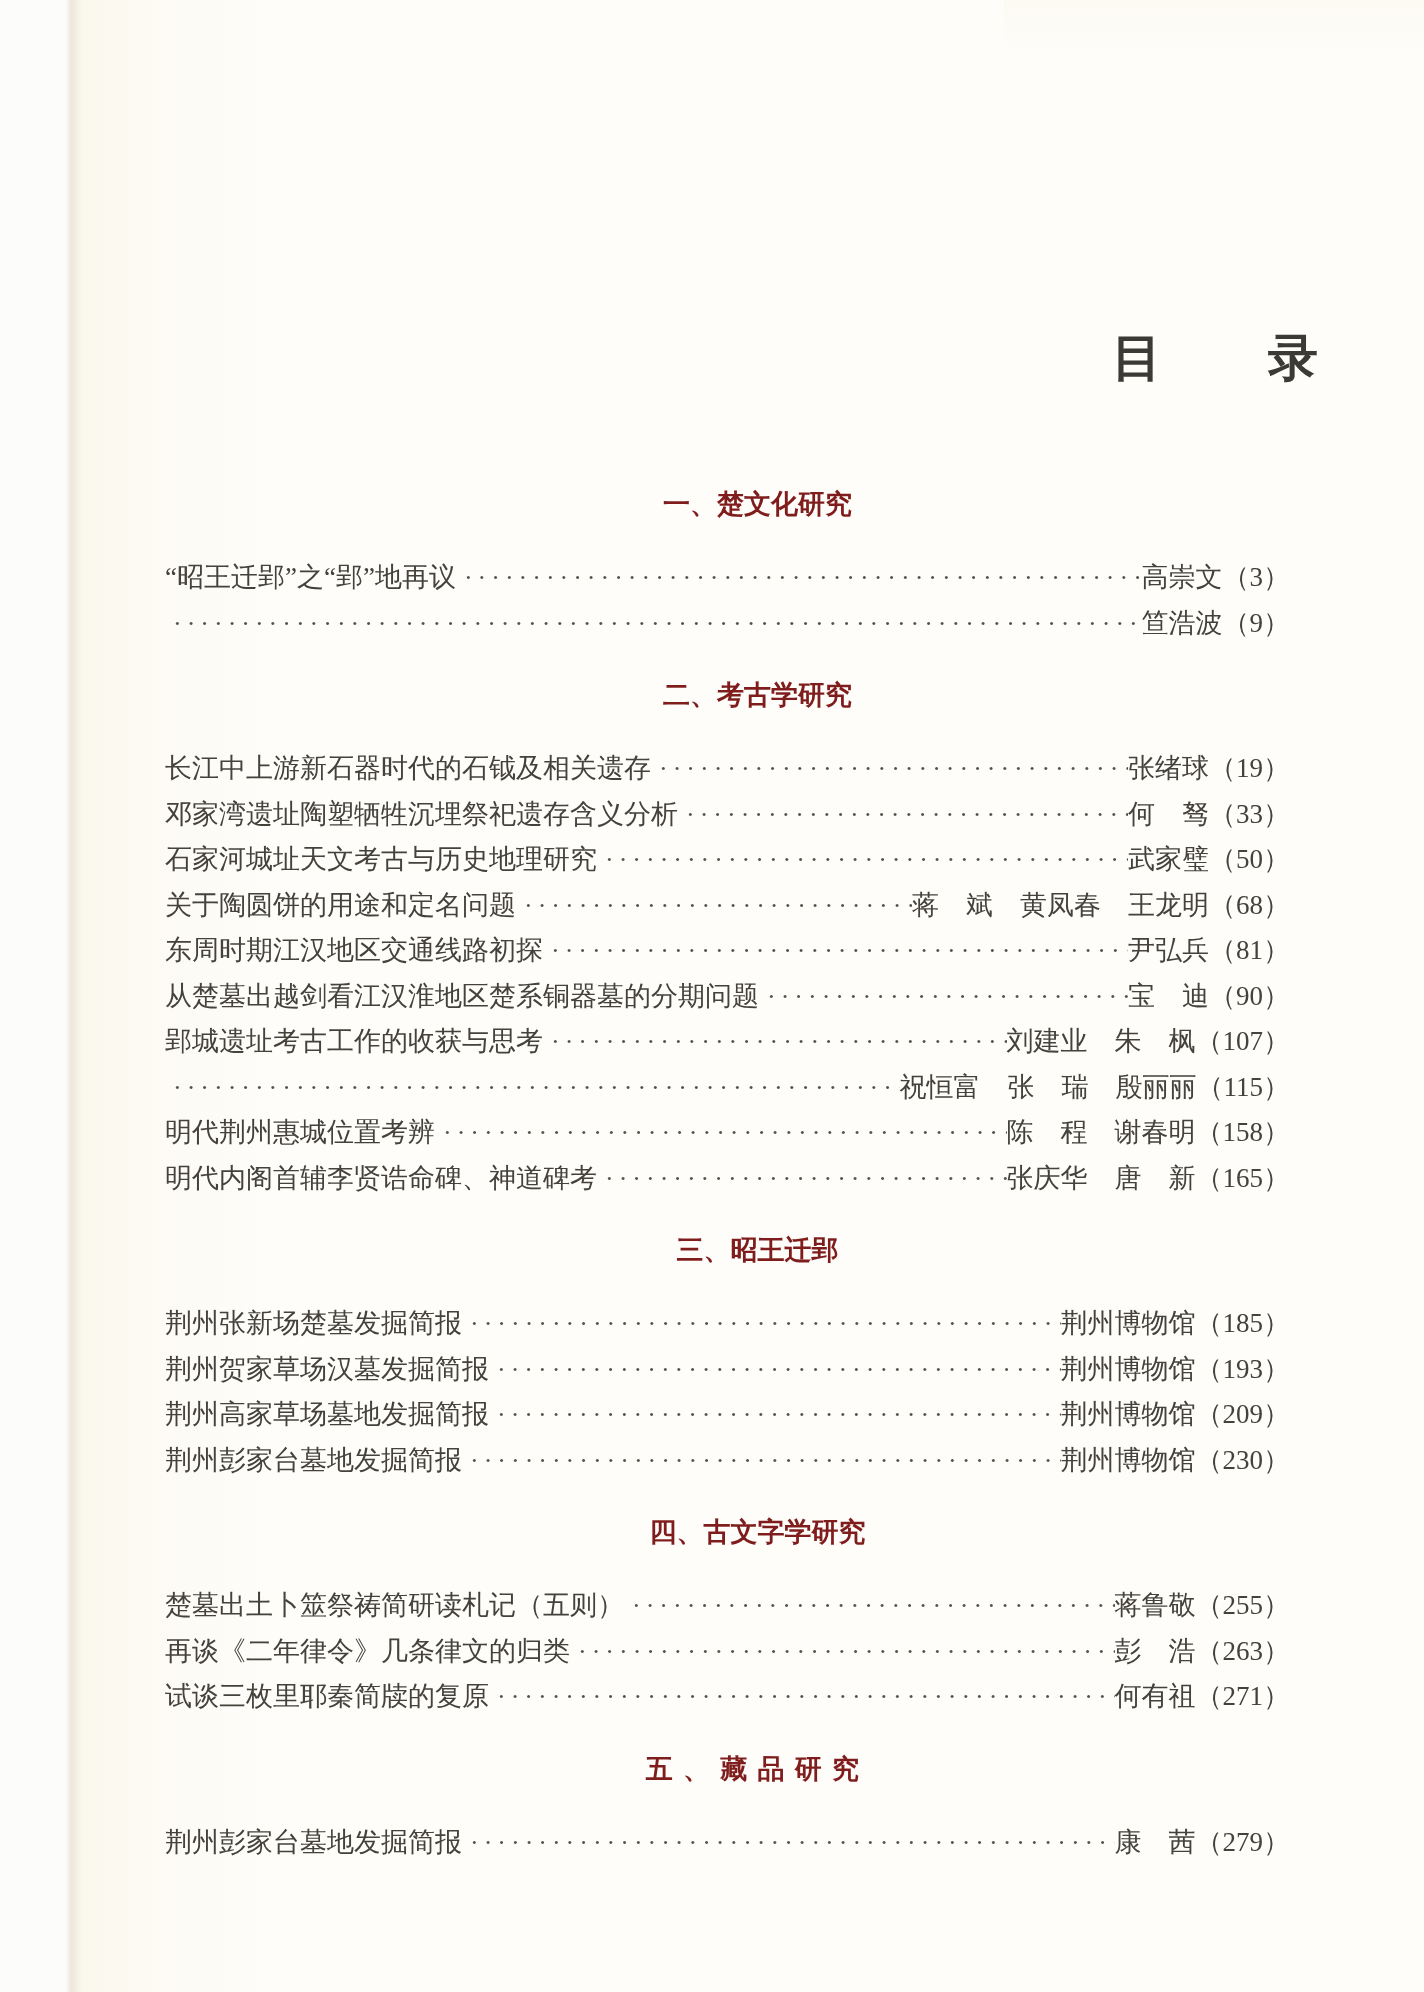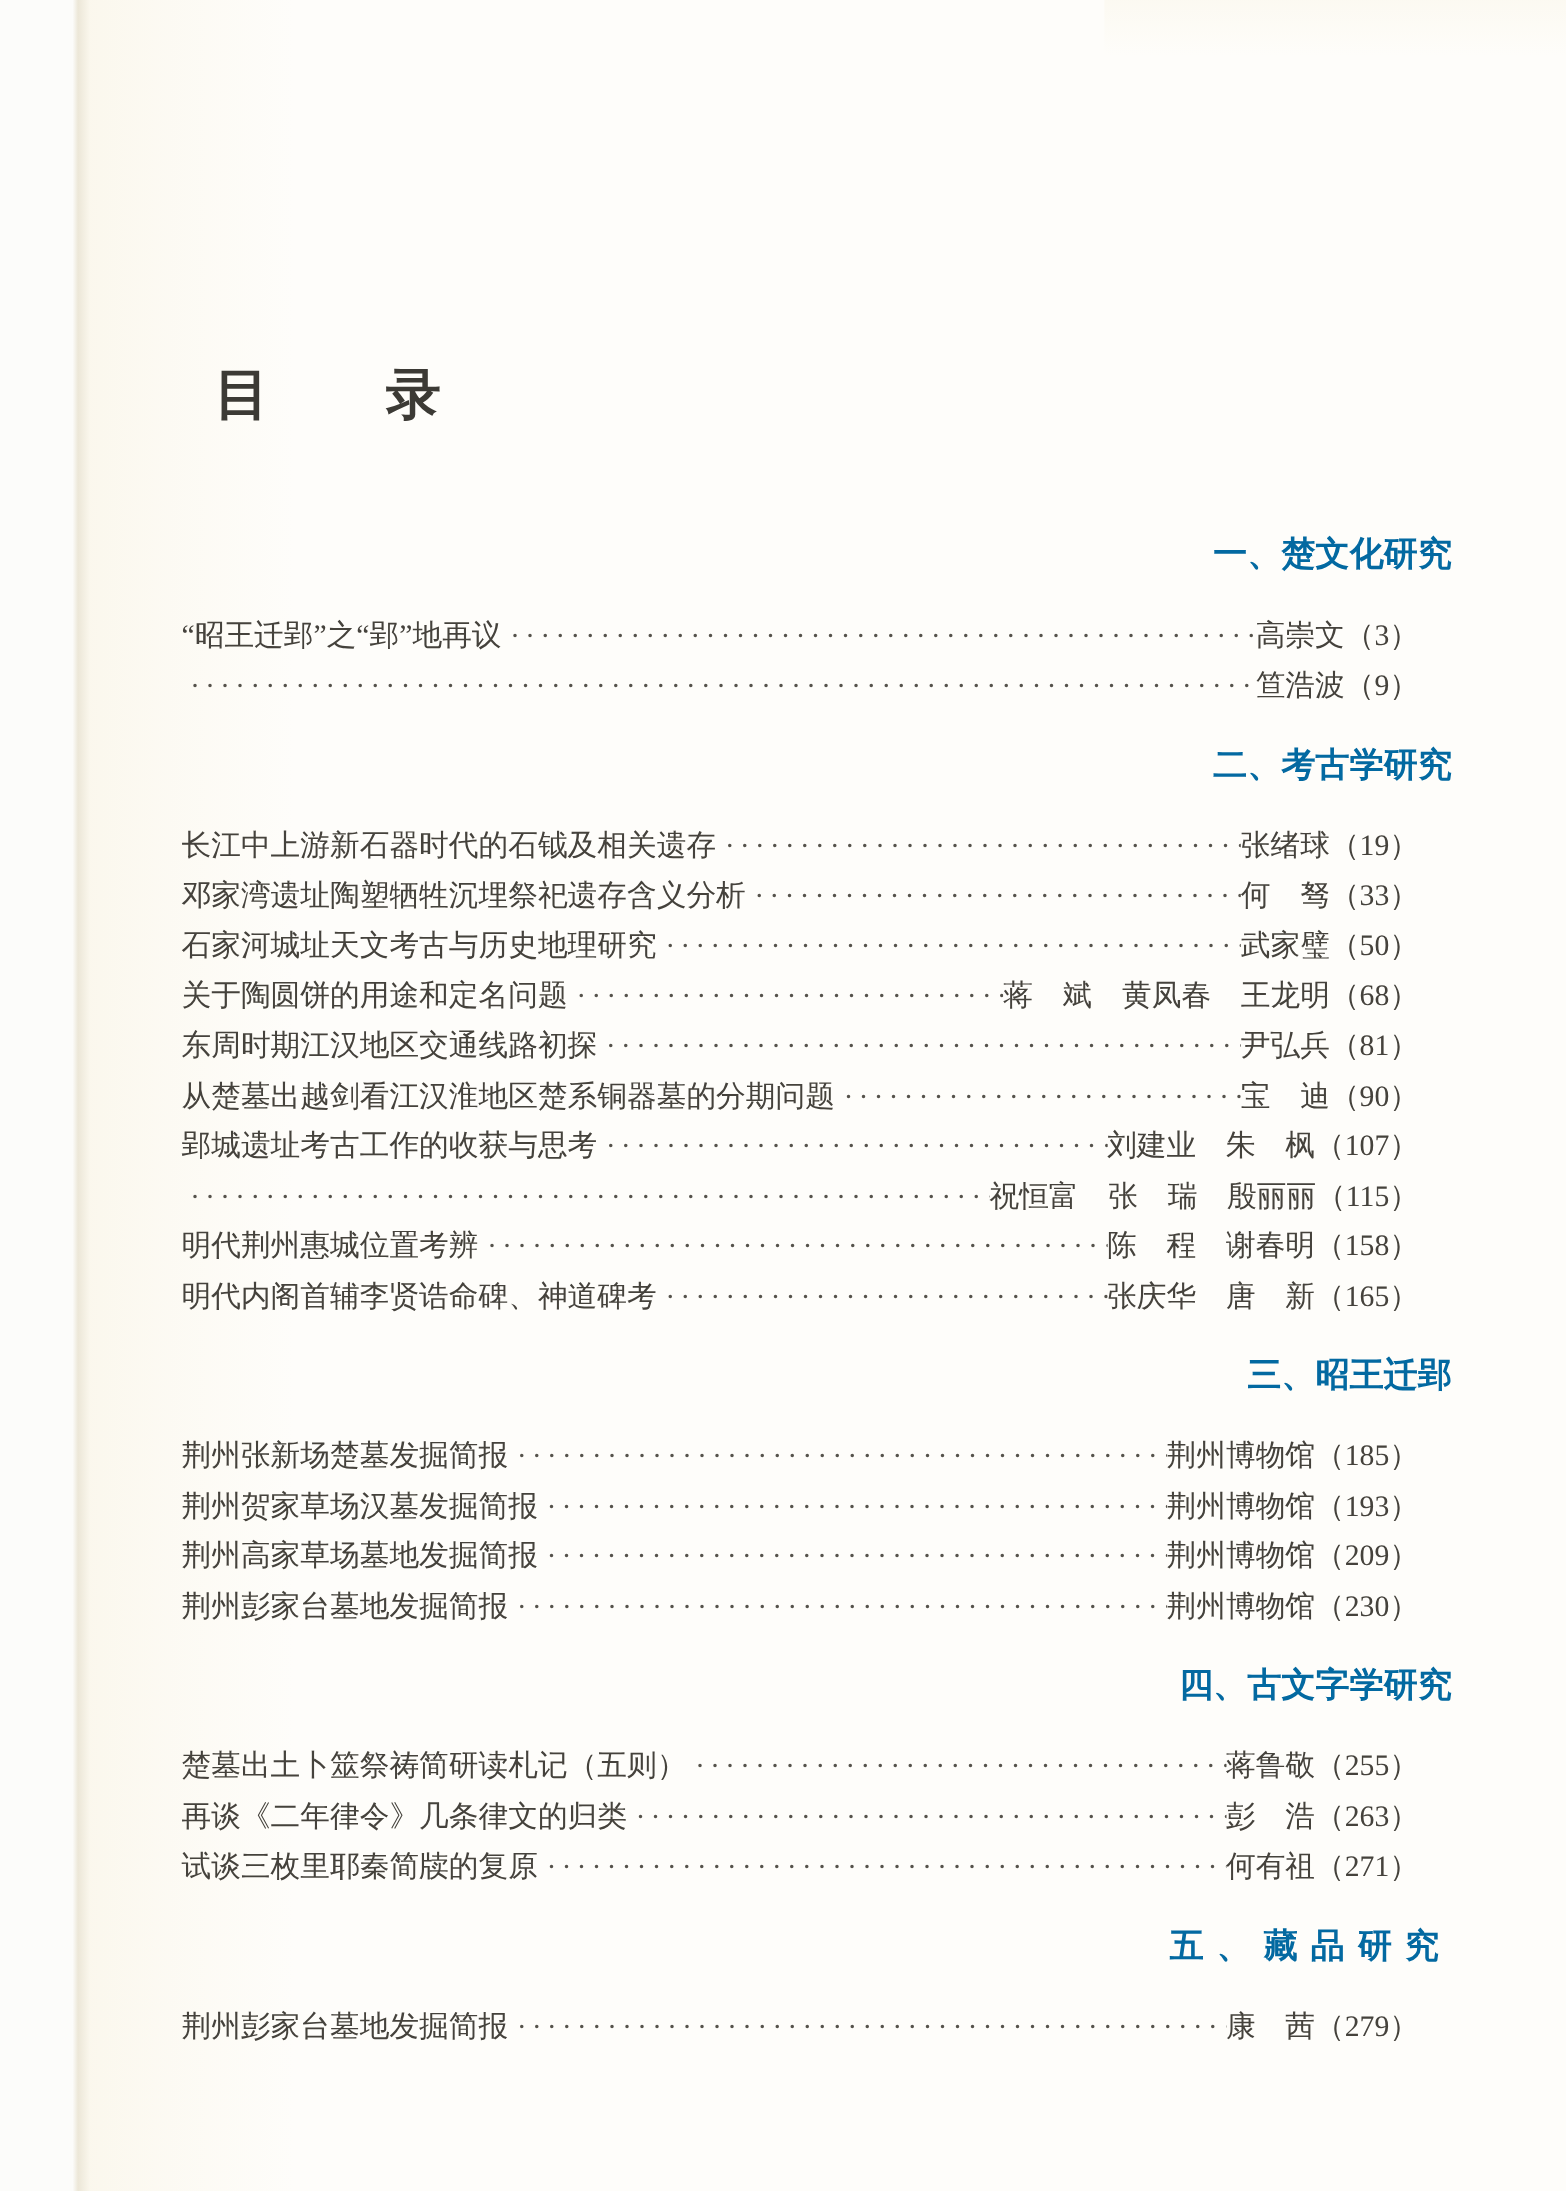--- a/index.html
+++ b/index.html
@@ -31,30 +31,30 @@
   }
   .edge-top-right {
     position: absolute; right: 0; top: 0; width: 420px; height: 60px;
     pointer-events: none;
     background: linear-gradient(180deg, rgba(248,243,226,0.35), rgba(248,243,226,0) 85%);
   }
   .content { margin: 0 134px 0 165px; position: relative; }
   .toc-title {
     margin: 0 0 101px 0;
     font-size: 50px; line-height: 56px; font-weight: bold;
-    text-align: left; position: relative; left: 30px;
+    text-align: right; position: relative; left: 30px;
     color: #3c3a35;
     font-family: "Liberation Serif", serif;
     letter-spacing: 2px;
   }
   .section-heading {
     margin: 32px 0 34px 0;
-    font-size: 31px; line-height: 34px; font-weight: bold;
-    text-align: right; position: relative; left: 30px;
-    color: #0369a1;
+    font-size: 27px; line-height: 34px; font-weight: bold;
+    text-align: center; position: relative; left: 30px;
+    color: #7f1d1d;
     font-family: "Liberation Sans", sans-serif;
   }
   .toc-section:first-child .section-heading { margin-top: 0; }
   .section-heading.spaced { letter-spacing: 0.38em; }
   .toc-row {
     display: flex; align-items: baseline;
     line-height: 44.5px; font-size: 27px;
     white-space: nowrap;
     color: #45423c;
   }

